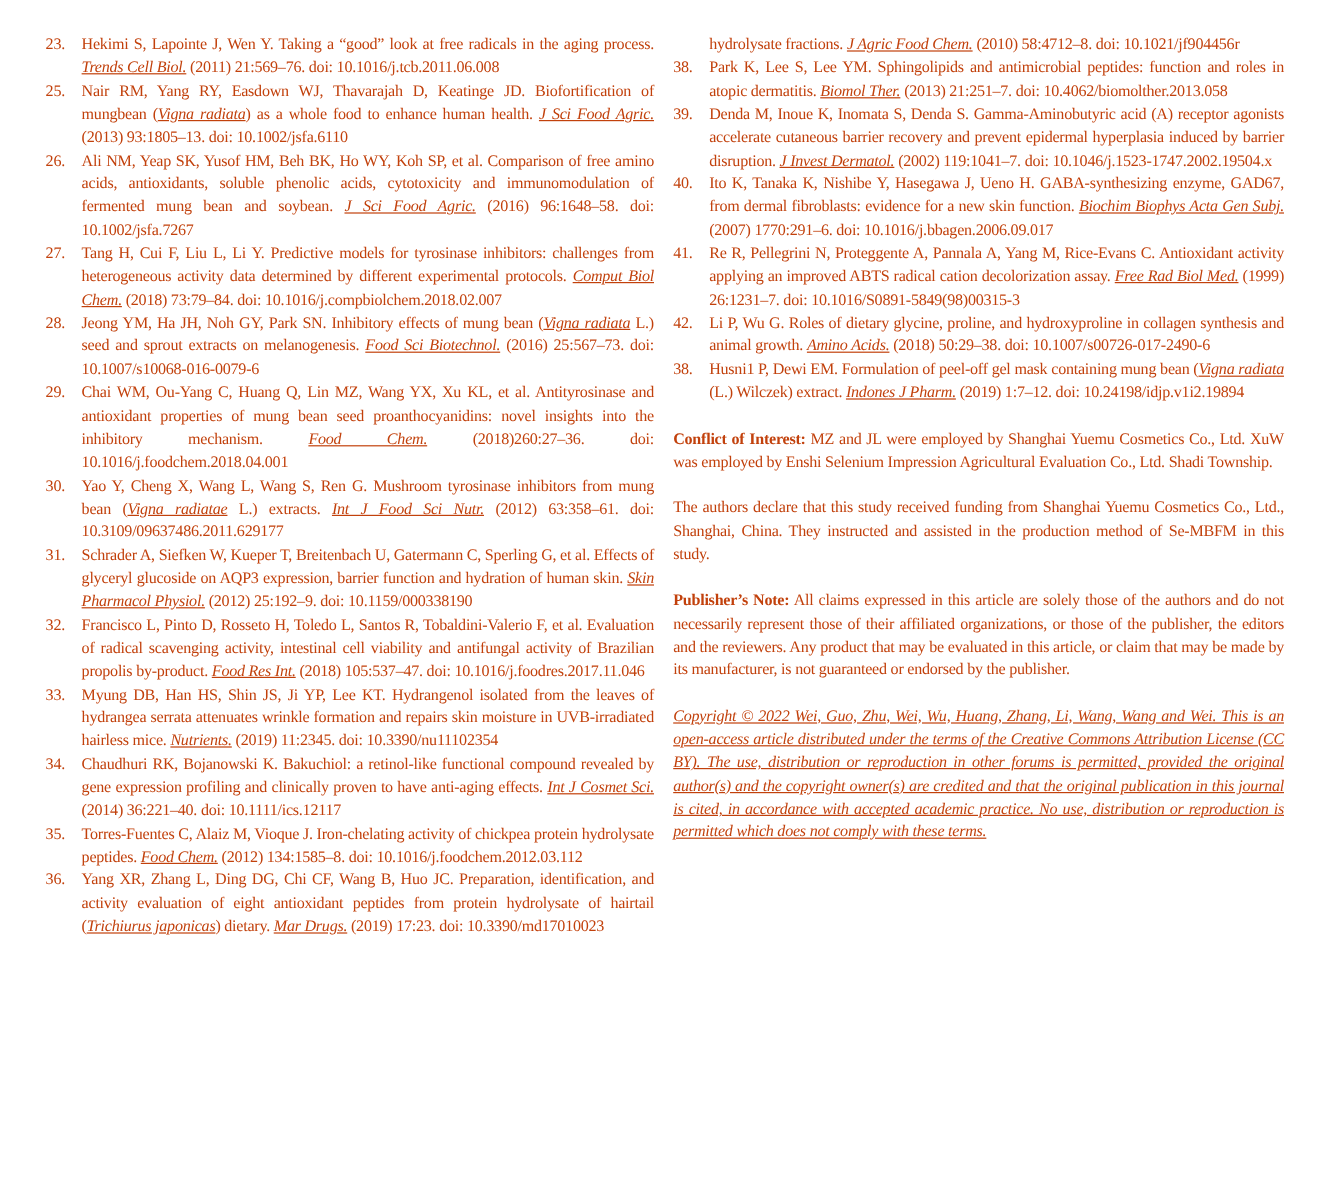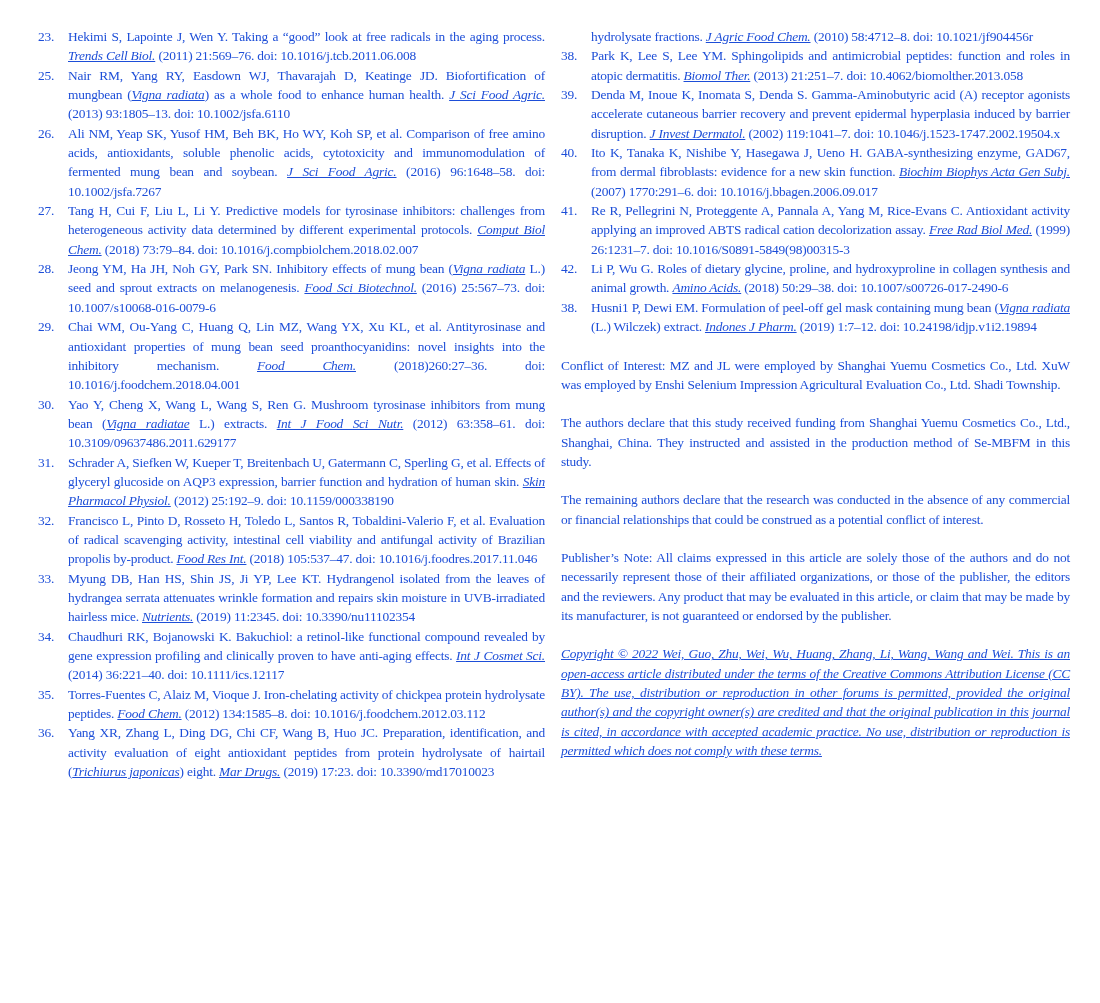--- a/index.html
+++ b/index.html
@@ -7,68 +7,67 @@
     position: relative;
     width: 1100px;
     height: 1003px;
     background: #ffffff;
     box-sizing: border-box;
     display: flex;
     gap: 16px;
     padding: 27px 30px 0 38px;
     overflow: hidden;
     font-family: "Liberation Serif", serif;
-    color: #1d4ed8;
+    color: #c2410c;
     font-size: 13.4px;
     line-height: 19.35px;
     letter-spacing: -0.2px;
   }
   .col { width: 507px; flex: 0 0 auto; }
   .col-right { width: 509px; }
   .ref, .ref-cont {
     position: relative;
     padding-left: 30px;
     text-align: justify;
     overflow-wrap: anywhere;
   }
   .num { position: absolute; left: 0; top: 0; }
   .para {
     text-align: justify;
     margin-top: 19px;
     overflow-wrap: anywhere;
   }
   .it { font-style: italic; text-decoration: underline; }
-  .bd { font-weight: 400; }
+  .bd { font-weight: 700; }
 </style>
 </head>
 <body>
 
 <div class="page">
   <div class="col">
       <div class="ref"><span class="num">23.</span><span>Hekimi S, Lapointe J, Wen Y. Taking a “good” look at free radicals in the aging process. </span><span class="it">Trends Cell Biol.</span><span> (2011) 21:569–76. doi: 10.1016/j.tcb.2011.06.008</span></div>
       <div class="ref"><span class="num">25.</span><span>Nair RM, Yang RY, Easdown WJ, Thavarajah D, Keatinge JD. Biofortification of mungbean (</span><span class="it">Vigna radiata</span><span>) as a whole food to enhance human health. </span><span class="it">J Sci Food Agric.</span><span> (2013) 93:1805–13. doi: 10.1002/jsfa.6110</span></div>
       <div class="ref"><span class="num">26.</span><span>Ali NM, Yeap SK, Yusof HM, Beh BK, Ho WY, Koh SP, et al. Comparison of free amino acids, antioxidants, soluble phenolic acids, cytotoxicity and immunomodulation of fermented mung bean and soybean. </span><span class="it">J Sci Food Agric.</span><span> (2016) 96:1648–58. doi: 10.1002/jsfa.7267</span></div>
       <div class="ref"><span class="num">27.</span><span>Tang H, Cui F, Liu L, Li Y. Predictive models for tyrosinase inhibitors: challenges from heterogeneous activity data determined by different experimental protocols. </span><span class="it">Comput Biol Chem.</span><span> (2018) 73:79–84. doi: 10.1016/j.compbiolchem.2018.02.007</span></div>
       <div class="ref"><span class="num">28.</span><span>Jeong YM, Ha JH, Noh GY, Park SN. Inhibitory effects of mung bean (</span><span class="it">Vigna radiata</span><span> L.) seed and sprout extracts on melanogenesis. </span><span class="it">Food Sci Biotechnol.</span><span> (2016) 25:567–73. doi: 10.1007/s10068-016-0079-6</span></div>
       <div class="ref"><span class="num">29.</span><span>Chai WM, Ou-Yang C, Huang Q, Lin MZ, Wang YX, Xu KL, et al. Antityrosinase and antioxidant properties of mung bean seed proanthocyanidins: novel insights into the inhibitory mechanism. </span><span class="it">Food Chem.</span><span> (2018)260:27–36. doi: 10.1016/j.foodchem.2018.04.001</span></div>
       <div class="ref"><span class="num">30.</span><span>Yao Y, Cheng X, Wang L, Wang S, Ren G. Mushroom tyrosinase inhibitors from mung bean (</span><span class="it">Vigna radiatae</span><span> L.) extracts. </span><span class="it">Int J Food Sci Nutr.</span><span> (2012) 63:358–61. doi: 10.3109/09637486.2011.629177</span></div>
       <div class="ref"><span class="num">31.</span><span>Schrader A, Siefken W, Kueper T, Breitenbach U, Gatermann C, Sperling G, et al. Effects of glyceryl glucoside on AQP3 expression, barrier function and hydration of human skin. </span><span class="it">Skin Pharmacol Physiol.</span><span> (2012) 25:192–9. doi: 10.1159/000338190</span></div>
       <div class="ref"><span class="num">32.</span><span>Francisco L, Pinto D, Rosseto H, Toledo L, Santos R, Tobaldini-Valerio F, et al. Evaluation of radical scavenging activity, intestinal cell viability and antifungal activity of Brazilian propolis by-product. </span><span class="it">Food Res Int.</span><span> (2018) 105:537–47. doi: 10.1016/j.foodres.2017.11.046</span></div>
       <div class="ref"><span class="num">33.</span><span>Myung DB, Han HS, Shin JS, Ji YP, Lee KT. Hydrangenol isolated from the leaves of hydrangea serrata attenuates wrinkle formation and repairs skin moisture in UVB-irradiated hairless mice. </span><span class="it">Nutrients.</span><span> (2019) 11:2345. doi: 10.3390/nu11102354</span></div>
       <div class="ref"><span class="num">34.</span><span>Chaudhuri RK, Bojanowski K. Bakuchiol: a retinol-like functional compound revealed by gene expression profiling and clinically proven to have anti-aging effects. </span><span class="it">Int J Cosmet Sci.</span><span> (2014) 36:221–40. doi: 10.1111/ics.12117</span></div>
       <div class="ref"><span class="num">35.</span><span>Torres-Fuentes C, Alaiz M, Vioque J. Iron-chelating activity of chickpea protein hydrolysate peptides. </span><span class="it">Food Chem.</span><span> (2012) 134:1585–8. doi: 10.1016/j.foodchem.2012.03.112</span></div>
-      <div class="ref"><span class="num">36.</span><span>Yang XR, Zhang L, Ding DG, Chi CF, Wang B, Huo JC. Preparation, identification, and activity evaluation of eight antioxidant peptides from protein hydrolysate of hairtail (</span><span class="it">Trichiurus japonicas</span><span>) eight. </span><span class="it">Mar Drugs.</span><span> (2019) 17:23. doi: 10.3390/md17010023</span></div>
+      <div class="ref"><span class="num">36.</span><span>Yang XR, Zhang L, Ding DG, Chi CF, Wang B, Huo JC. Preparation, identification, and activity evaluation of eight antioxidant peptides from protein hydrolysate of hairtail (</span><span class="it">Trichiurus japonicas</span><span>) dietary. </span><span class="it">Mar Drugs.</span><span> (2019) 17:23. doi: 10.3390/md17010023</span></div>
     </div>
   <div class="col col-right">
       <div class="ref-cont"><span>hydrolysate fractions. </span><span class="it">J Agric Food Chem.</span><span> (2010) 58:4712–8. doi: 10.1021/jf904456r</span></div>
       <div class="ref"><span class="num">38.</span><span>Park K, Lee S, Lee YM. Sphingolipids and antimicrobial peptides: function and roles in atopic dermatitis. </span><span class="it">Biomol Ther.</span><span> (2013) 21:251–7. doi: 10.4062/biomolther.2013.058</span></div>
       <div class="ref"><span class="num">39.</span><span>Denda M, Inoue K, Inomata S, Denda S. Gamma-Aminobutyric acid (A) receptor agonists accelerate cutaneous barrier recovery and prevent epidermal hyperplasia induced by barrier disruption. </span><span class="it">J Invest Dermatol.</span><span> (2002) 119:1041–7. doi: 10.1046/j.1523-1747.2002.19504.x</span></div>
       <div class="ref"><span class="num">40.</span><span>Ito K, Tanaka K, Nishibe Y, Hasegawa J, Ueno H. GABA-synthesizing enzyme, GAD67, from dermal fibroblasts: evidence for a new skin function. </span><span class="it">Biochim Biophys Acta Gen Subj.</span><span> (2007) 1770:291–6. doi: 10.1016/j.bbagen.2006.09.017</span></div>
       <div class="ref"><span class="num">41.</span><span>Re R, Pellegrini N, Proteggente A, Pannala A, Yang M, Rice-Evans C. Antioxidant activity applying an improved ABTS radical cation decolorization assay. </span><span class="it">Free Rad Biol Med.</span><span> (1999) 26:1231–7. doi: 10.1016/S0891-5849(98)00315-3</span></div>
       <div class="ref"><span class="num">42.</span><span>Li P, Wu G. Roles of dietary glycine, proline, and hydroxyproline in collagen synthesis and animal growth. </span><span class="it">Amino Acids.</span><span> (2018) 50:29–38. doi: 10.1007/s00726-017-2490-6</span></div>
       <div class="ref"><span class="num">38.</span><span>Husni1 P, Dewi EM. Formulation of peel-off gel mask containing mung bean (</span><span class="it">Vigna radiata</span><span> (L.) Wilczek) extract. </span><span class="it">Indones J Pharm.</span><span> (2019) 1:7–12. doi: 10.24198/idjp.v1i2.19894</span></div>
       <div class="para"><span class="bd">Conflict of Interest:</span><span> MZ and JL were employed by Shanghai Yuemu Cosmetics Co., Ltd. XuW was employed by Enshi Selenium Impression Agricultural Evaluation Co., Ltd. Shadi Township.</span></div>
       <div class="para"><span>The authors declare that this study received funding from Shanghai Yuemu Cosmetics Co., Ltd., Shanghai, China. They instructed and assisted in the production method of Se-MBFM in this study.</span></div>
-      <div class="para"><span>The remaining authors declare that the research was conducted in the absence of any commercial or financial relationships that could be construed as a potential conflict of interest.</span></div>
       <div class="para"><span class="bd">Publisher’s Note:</span><span> All claims expressed in this article are solely those of the authors and do not necessarily represent those of their affiliated organizations, or those of the publisher, the editors and the reviewers. Any product that may be evaluated in this article, or claim that may be made by its manufacturer, is not guaranteed or endorsed by the publisher.</span></div>
       <div class="para"><span class="it">Copyright © 2022 Wei, Guo, Zhu, Wei, Wu, Huang, Zhang, Li, Wang, Wang and Wei. This is an open-access article distributed under the terms of the Creative Commons Attribution License (CC BY). The use, distribution or reproduction in other forums is permitted, provided the original author(s) and the copyright owner(s) are credited and that the original publication in this journal is cited, in accordance with accepted academic practice. No use, distribution or reproduction is permitted which does not comply with these terms.</span></div>
     </div>
 </div>
 
 </body></html>

